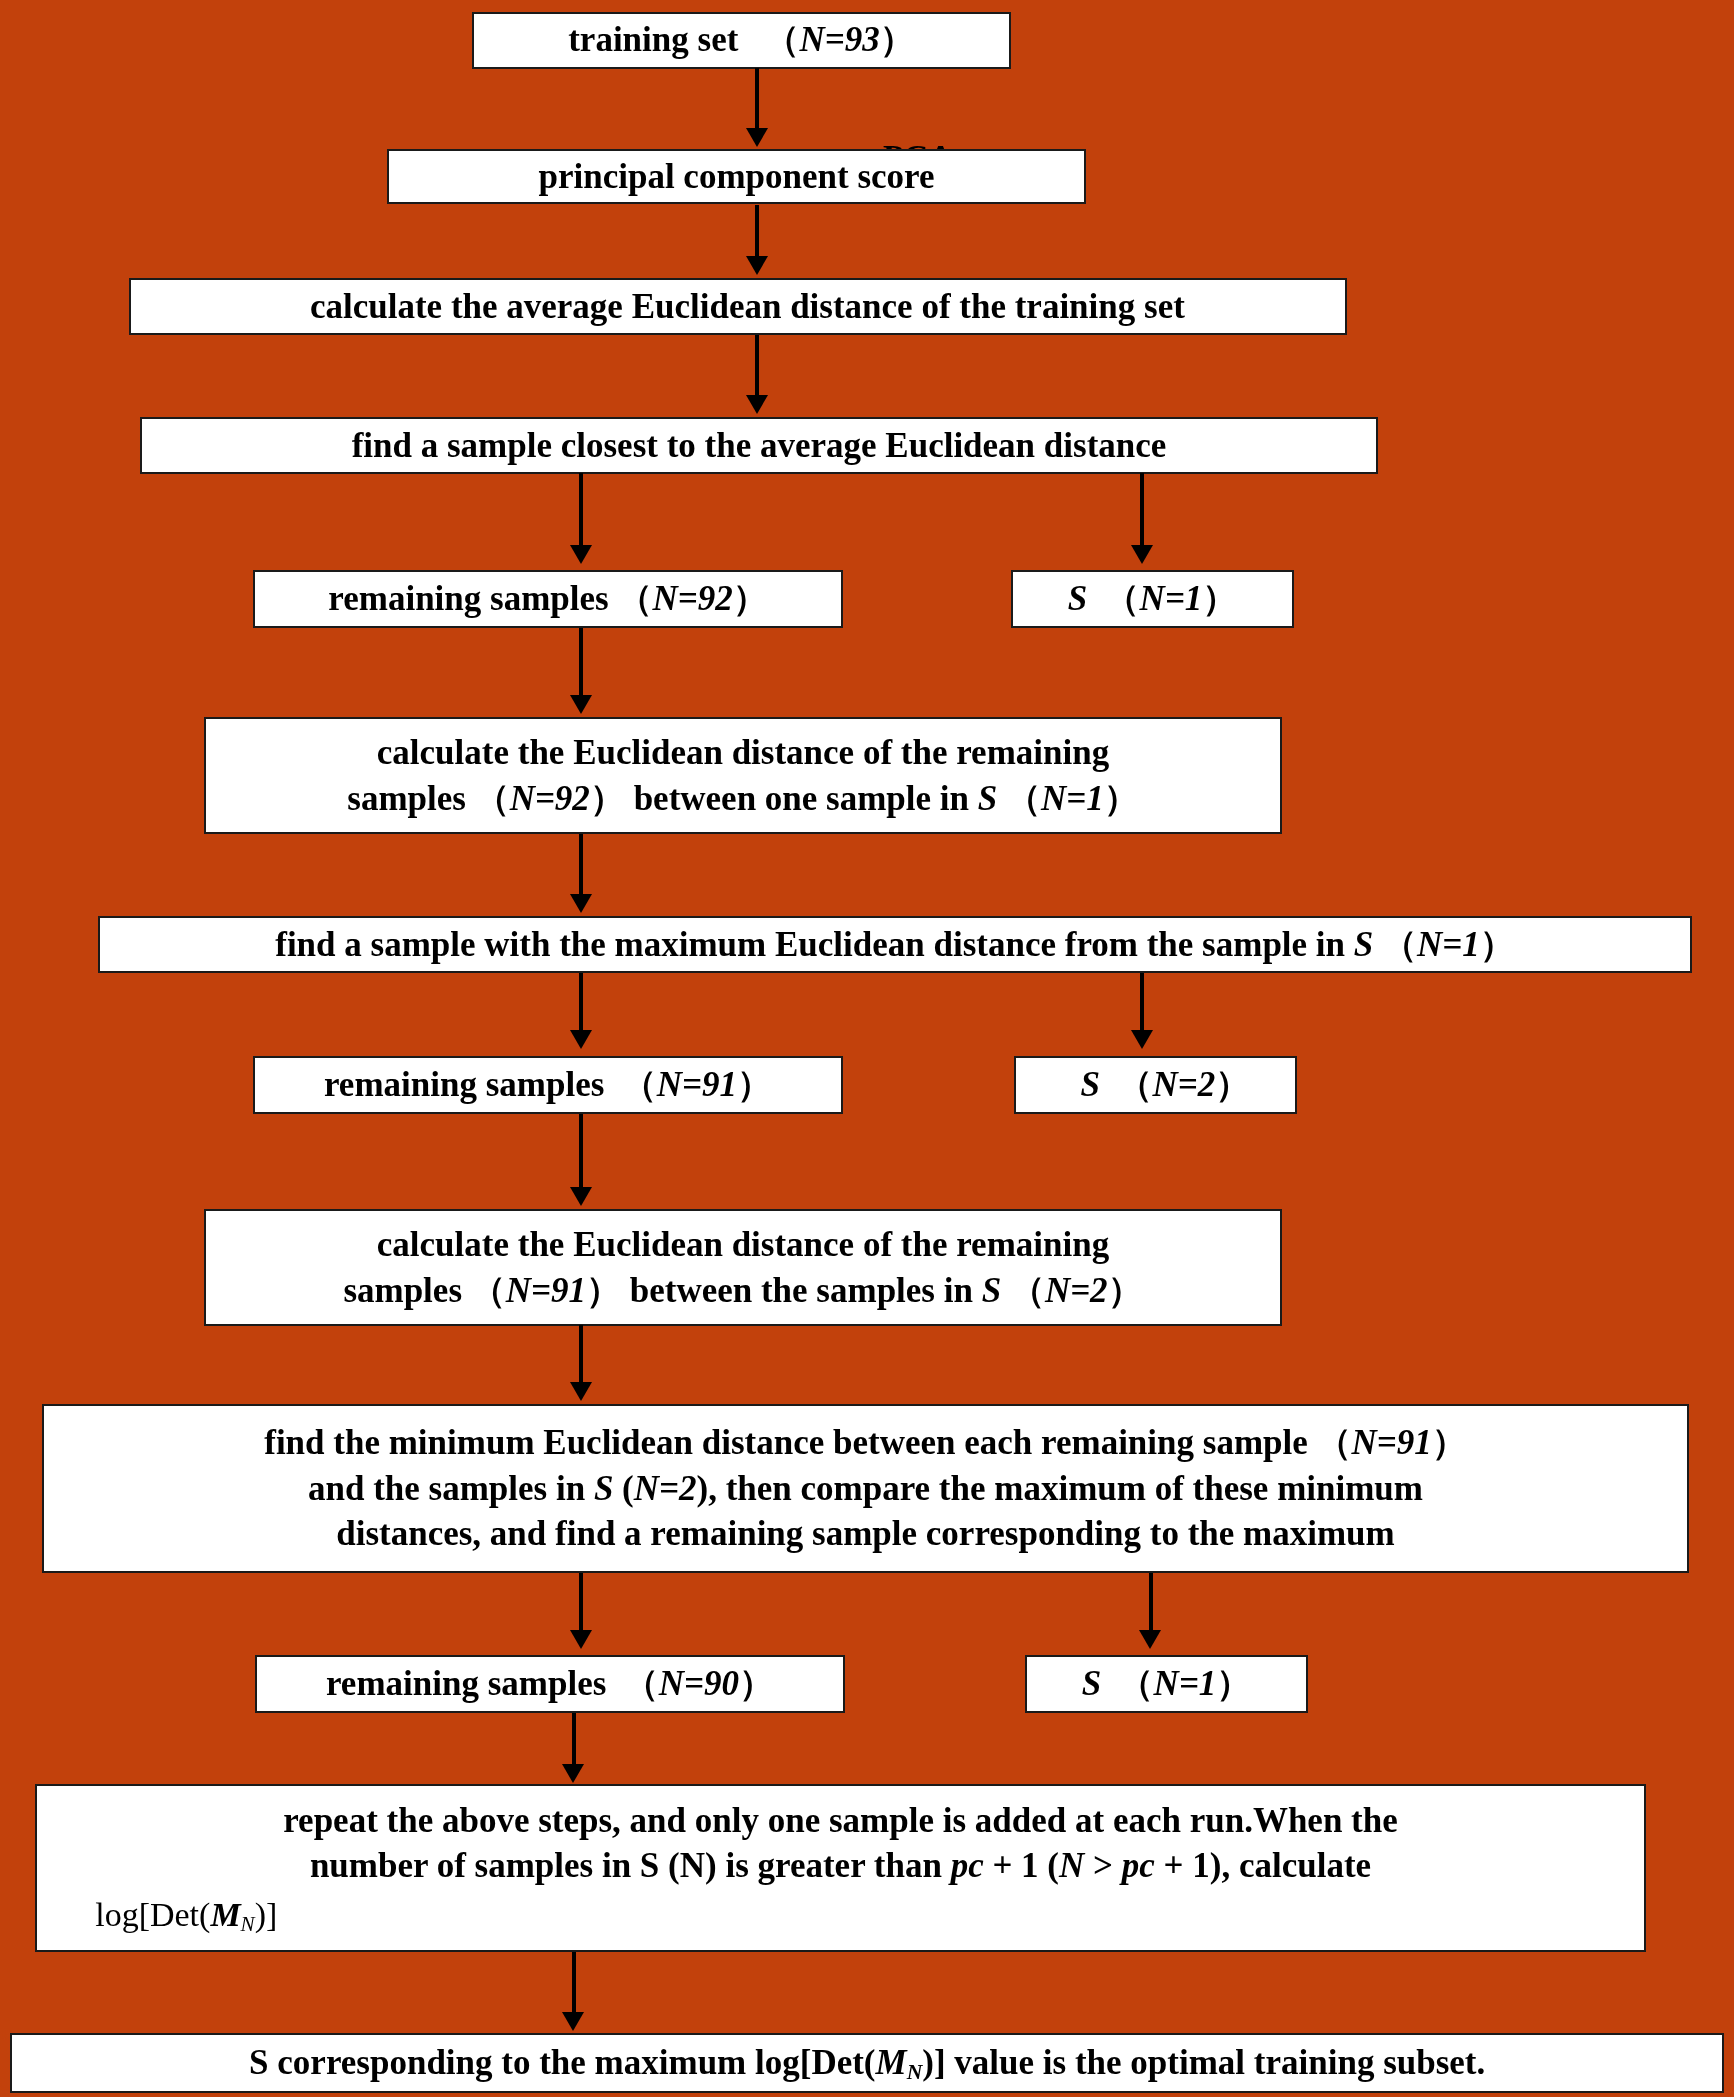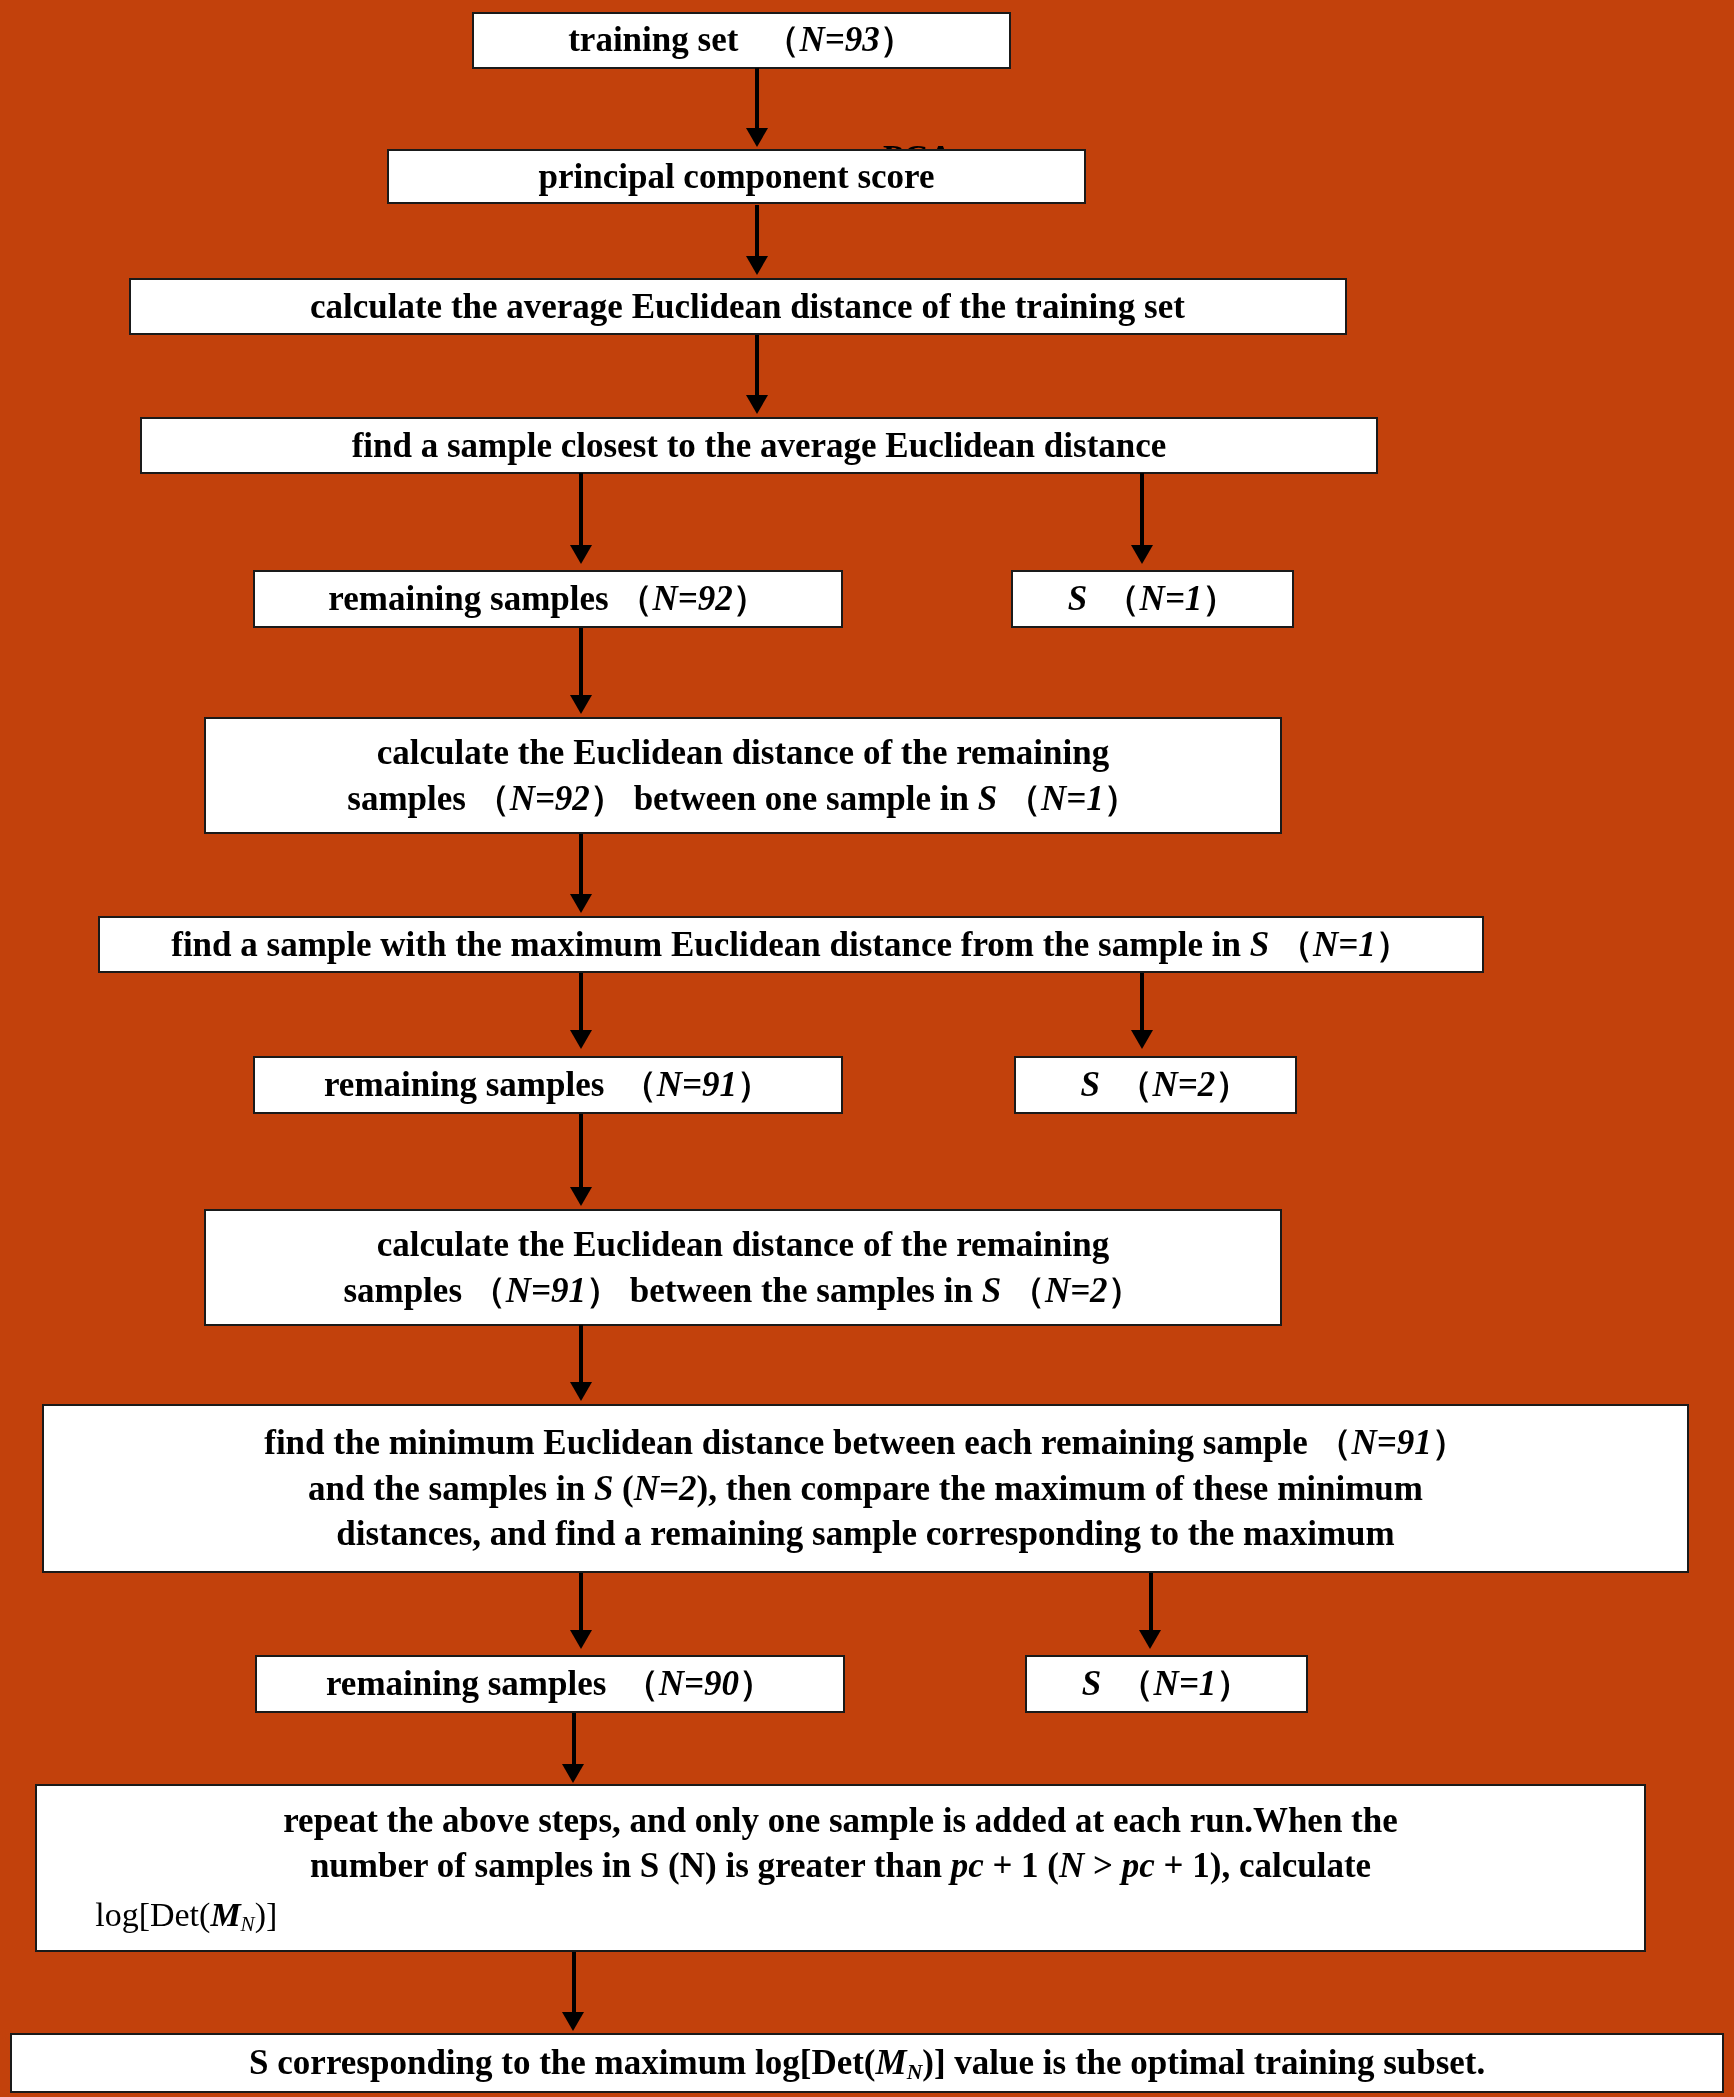--- a/index.html
+++ b/index.html
@@ -130,21 +130,21 @@
   <div class="box fs-48" style="left:204px; top:717px; width:1078px; height:117px;">
     <span class="ln">calculate the Euclidean distance of the remaining</span>
     <span class="ln">
       <span>samples （</span><span class="it">N=92</span><span>） between one sample in </span><span class="it">S</span><span> （</span><span class="it">N=1</span><span>）</span>
     </span>
   </div>
 
   <div class="vline" style="left:579px; top:834px; width:3.6px; height:67px;"></div>
   <div class="arrowhead" style="left:570px; top:894px;"></div>
 
-  <div class="box fs-48" style="left:98px; top:916px; width:1386px; height:57px;">
+  <div class="box fs-48" style="left:98px; top:916px; width:1594px; height:57px;">
     <span class="ln">
       <span>find a sample with the maximum Euclidean distance from the sample in </span><span class="it">S</span><span> （</span><span class="it">N=1</span><span>）</span>
     </span>
   </div>
 
   <div class="vline" style="left:579px; top:973px; width:3.6px; height:64px;"></div>
   <div class="arrowhead" style="left:570px; top:1030px;"></div>
 
   <div class="vline" style="left:1140px; top:973px; width:3.6px; height:64px;"></div>
   <div class="arrowhead" style="left:1131px; top:1030px;"></div>

